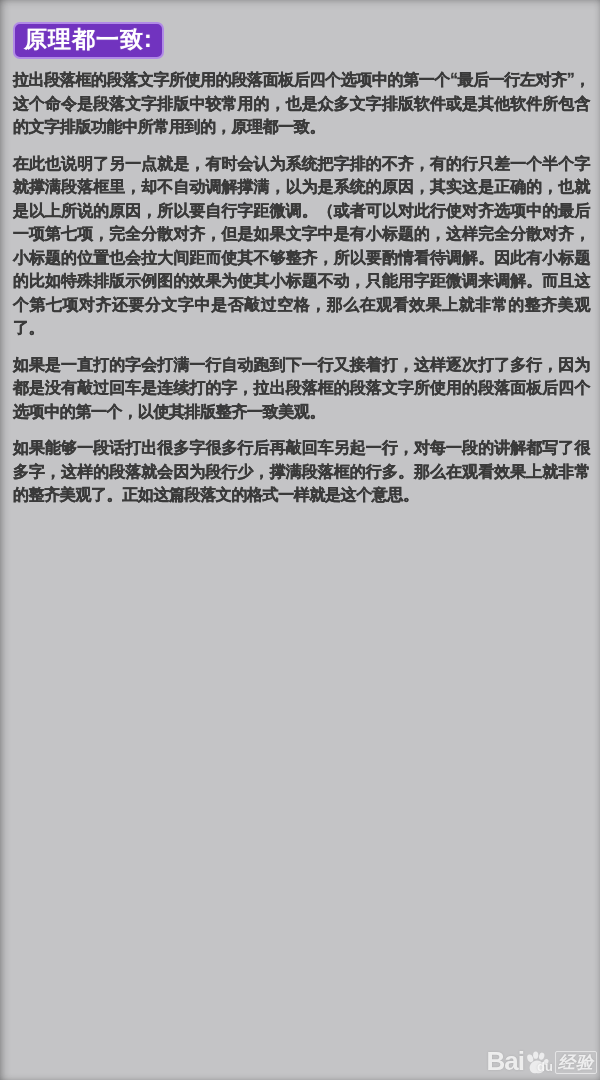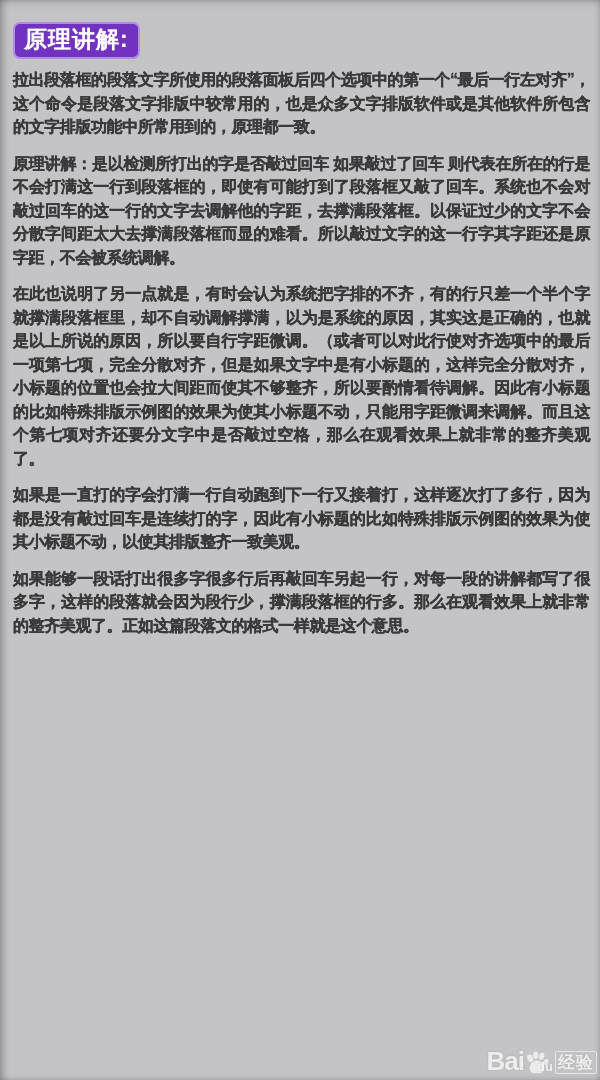--- a/index.html
+++ b/index.html
@@ -84,36 +84,36 @@
   }
   .wm-cn {
     font-size: 17px;
     font-weight: bold;
     line-height: 1;
     margin-left: 4px;
     border: 1px solid rgba(255,255,255,0.55);
     padding: 2px 2px;
     border-radius: 2px;
     letter-spacing: 1px;
+    font-style: italic;
   }
 </style>
 </head>
 <body>
 
 <div class="page">
 
   <div class="title-box">
-    <span>原理讲解:</span>
+    <span>原理都一致:</span>
   </div>
 
   <div class="paragraphs">
     <p>拉出段落框的段落文字所使用的段落面板后四个选项中的第一个“最后一行左对齐”，这个命令是段落文字排版中较常用的，也是众多文字排版软件或是其他软件所包含的文字排版功能中所常用到的，原理都一致。</p>
-    <p>原理讲解：是以检测所打出的字是否敲过回车 如果敲过了回车 则代表在所在的行是不会打满这一行到段落框的，即使有可能打到了段落框又敲了回车。系统也不会对敲过回车的这一行的文字去调解他的字距，去撑满段落框。以保证过少的文字不会分散字间距太大去撑满段落框而显的难看。所以敲过文字的这一行字其字距还是原字距，不会被系统调解。</p>
     <p>在此也说明了另一点就是，有时会认为系统把字排的不齐，有的行只差一个半个字就撑满段落框里，却不自动调解撑满，以为是系统的原因，其实这是正确的，也就是以上所说的原因，所以要自行字距微调。（或者可以对此行使对齐选项中的最后一项第七项，完全分散对齐，但是如果文字中是有小标题的，这样完全分散对齐，小标题的位置也会拉大间距而使其不够整齐，所以要酌情看待调解。因此有小标题的比如特殊排版示例图的效果为使其小标题不动，只能用字距微调来调解。而且这个第七项对齐还要分文字中是否敲过空格，那么在观看效果上就非常的整齐美观了。</p>
-    <p>如果是一直打的字会打满一行自动跑到下一行又接着打，这样逐次打了多行，因为都是没有敲过回车是连续打的字，因此有小标题的比如特殊排版示例图的效果为使其小标题不动，以使其排版整齐一致美观。</p>
+    <p>如果是一直打的字会打满一行自动跑到下一行又接着打，这样逐次打了多行，因为都是没有敲过回车是连续打的字，拉出段落框的段落文字所使用的段落面板后四个选项中的第一个，以使其排版整齐一致美观。</p>
     <p>如果能够一段话打出很多字很多行后再敲回车另起一行，对每一段的讲解都写了很多字，这样的段落就会因为段行少，撑满段落框的行多。那么在观看效果上就非常的整齐美观了。正如这篇段落文的格式一样就是这个意思。</p>
   </div>
 
   <div class="watermark">
     <span class="wm-bai">Bai</span>
     <span class="paw">
       <svg viewBox="0 0 100 100" width="26" height="26" aria-hidden="true">
         <g fill="rgba(255,255,255,0.85)">
           <ellipse cx="24" cy="32" rx="11" ry="15" transform="rotate(-18 24 32)"></ellipse>
           <ellipse cx="45" cy="20" rx="10" ry="14"></ellipse>

